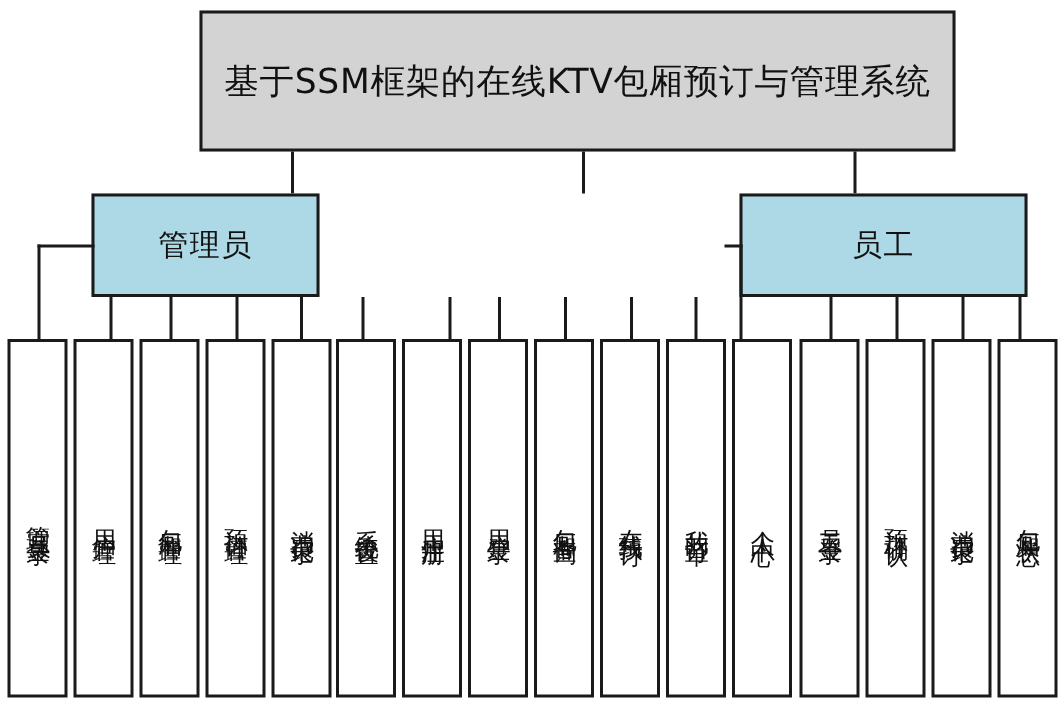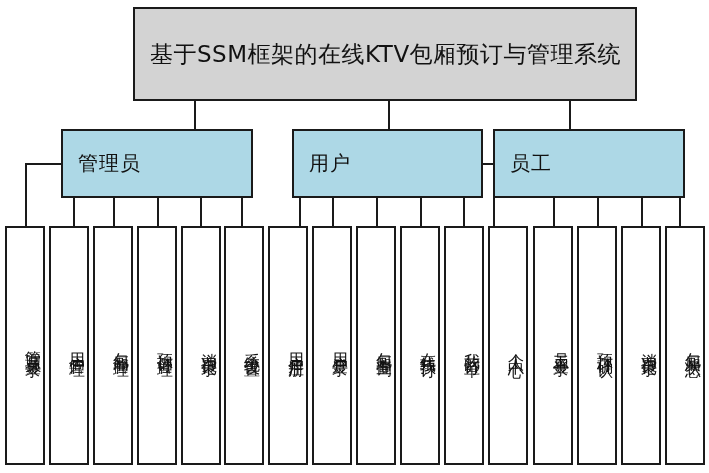--- a/index.html
+++ b/index.html
@@ -9,39 +9,38 @@
     background: #ffffff;
     font-family: "DejaVu Sans", "Liberation Sans", sans-serif;
     color: var(--text, #111111);
     overflow: hidden;
   }
   .box {
     position: absolute;
     box-sizing: border-box;
     display: flex;
     align-items: center;
-    justify-content: flex-start;
+    justify-content: center;
     text-align: center;
-    padding-left: 15px;
   }
   .title-box {
     left: 133px; top: 7px; width: 504px; height: 94px;
     background: var(--title_bg, #d3d3d3);
     border: 2px solid var(--border, #1a1a1a);
     font-size: 23px;
     letter-spacing: 0.5px;
   }
   .group-box {
     top: 129px; height: 69px;
     background: var(--group_bg, #add8e6);
     border: 2px solid var(--border, #1a1a1a);
     font-size: 20px;
     letter-spacing: 1px;
   }
-  .group-admin { left: 61px;  width: 192px; }
+  .group-admin { left: 61px;  width: 152px; }
   .group-user  { left: 292px; width: 191px; }
   .group-staff { left: 493px; width: 192px; }
   .leaf {
     top: 226px; width: 40px; height: 239px;
     background: var(--leaf_bg, #ffffff);
     border: 2px solid var(--border, #1a1a1a);
   }
   .vtext {
     writing-mode: vertical-rl;
     text-orientation: upright;
@@ -66,23 +65,20 @@
   <div class="box title-box">
     <span>基于SSM框架的在线KTV包厢预订与管理系统</span>
   </div>
 
   <div class="line vline drop-top" style="left:194px"></div>
   <div class="line vline drop-top" style="left:388px"></div>
   <div class="line vline drop-top" style="left:569px"></div>
 
   <div class="box group-box group-admin">
     <span>管理员</span>
-  </div>
-  <div class="box group-box group-user">
-    <span>用户</span>
   </div>
   <div class="box group-box group-staff">
     <span>员工</span>
   </div>
 
   <div class="line hline" style="left:25px; top:163px; width:38px"></div>
   <div class="line vline" style="left:25px; top:163px; height:63px"></div>
 
   <div class="line vline drop-mid" style="left:73px"></div>
   <div class="line vline drop-mid" style="left:113px"></div>

